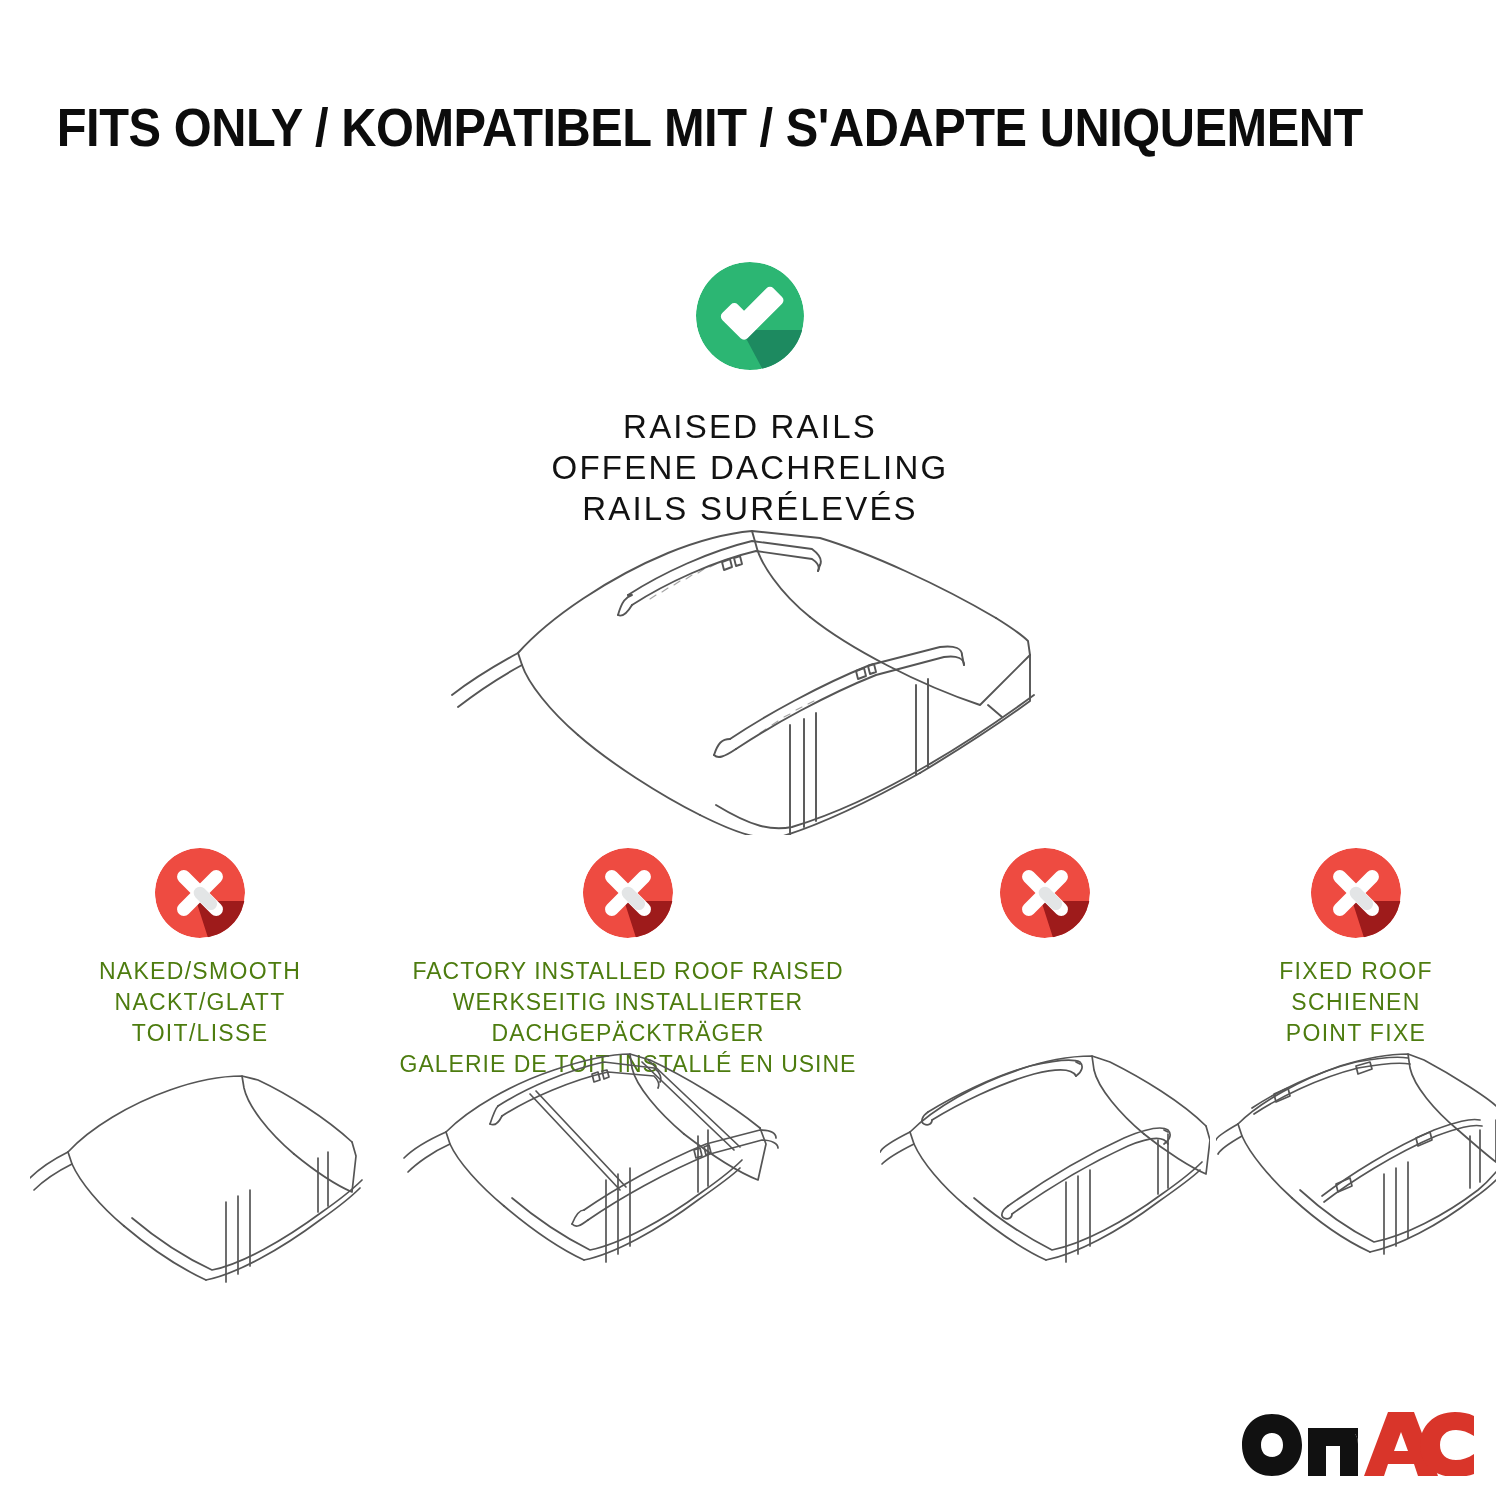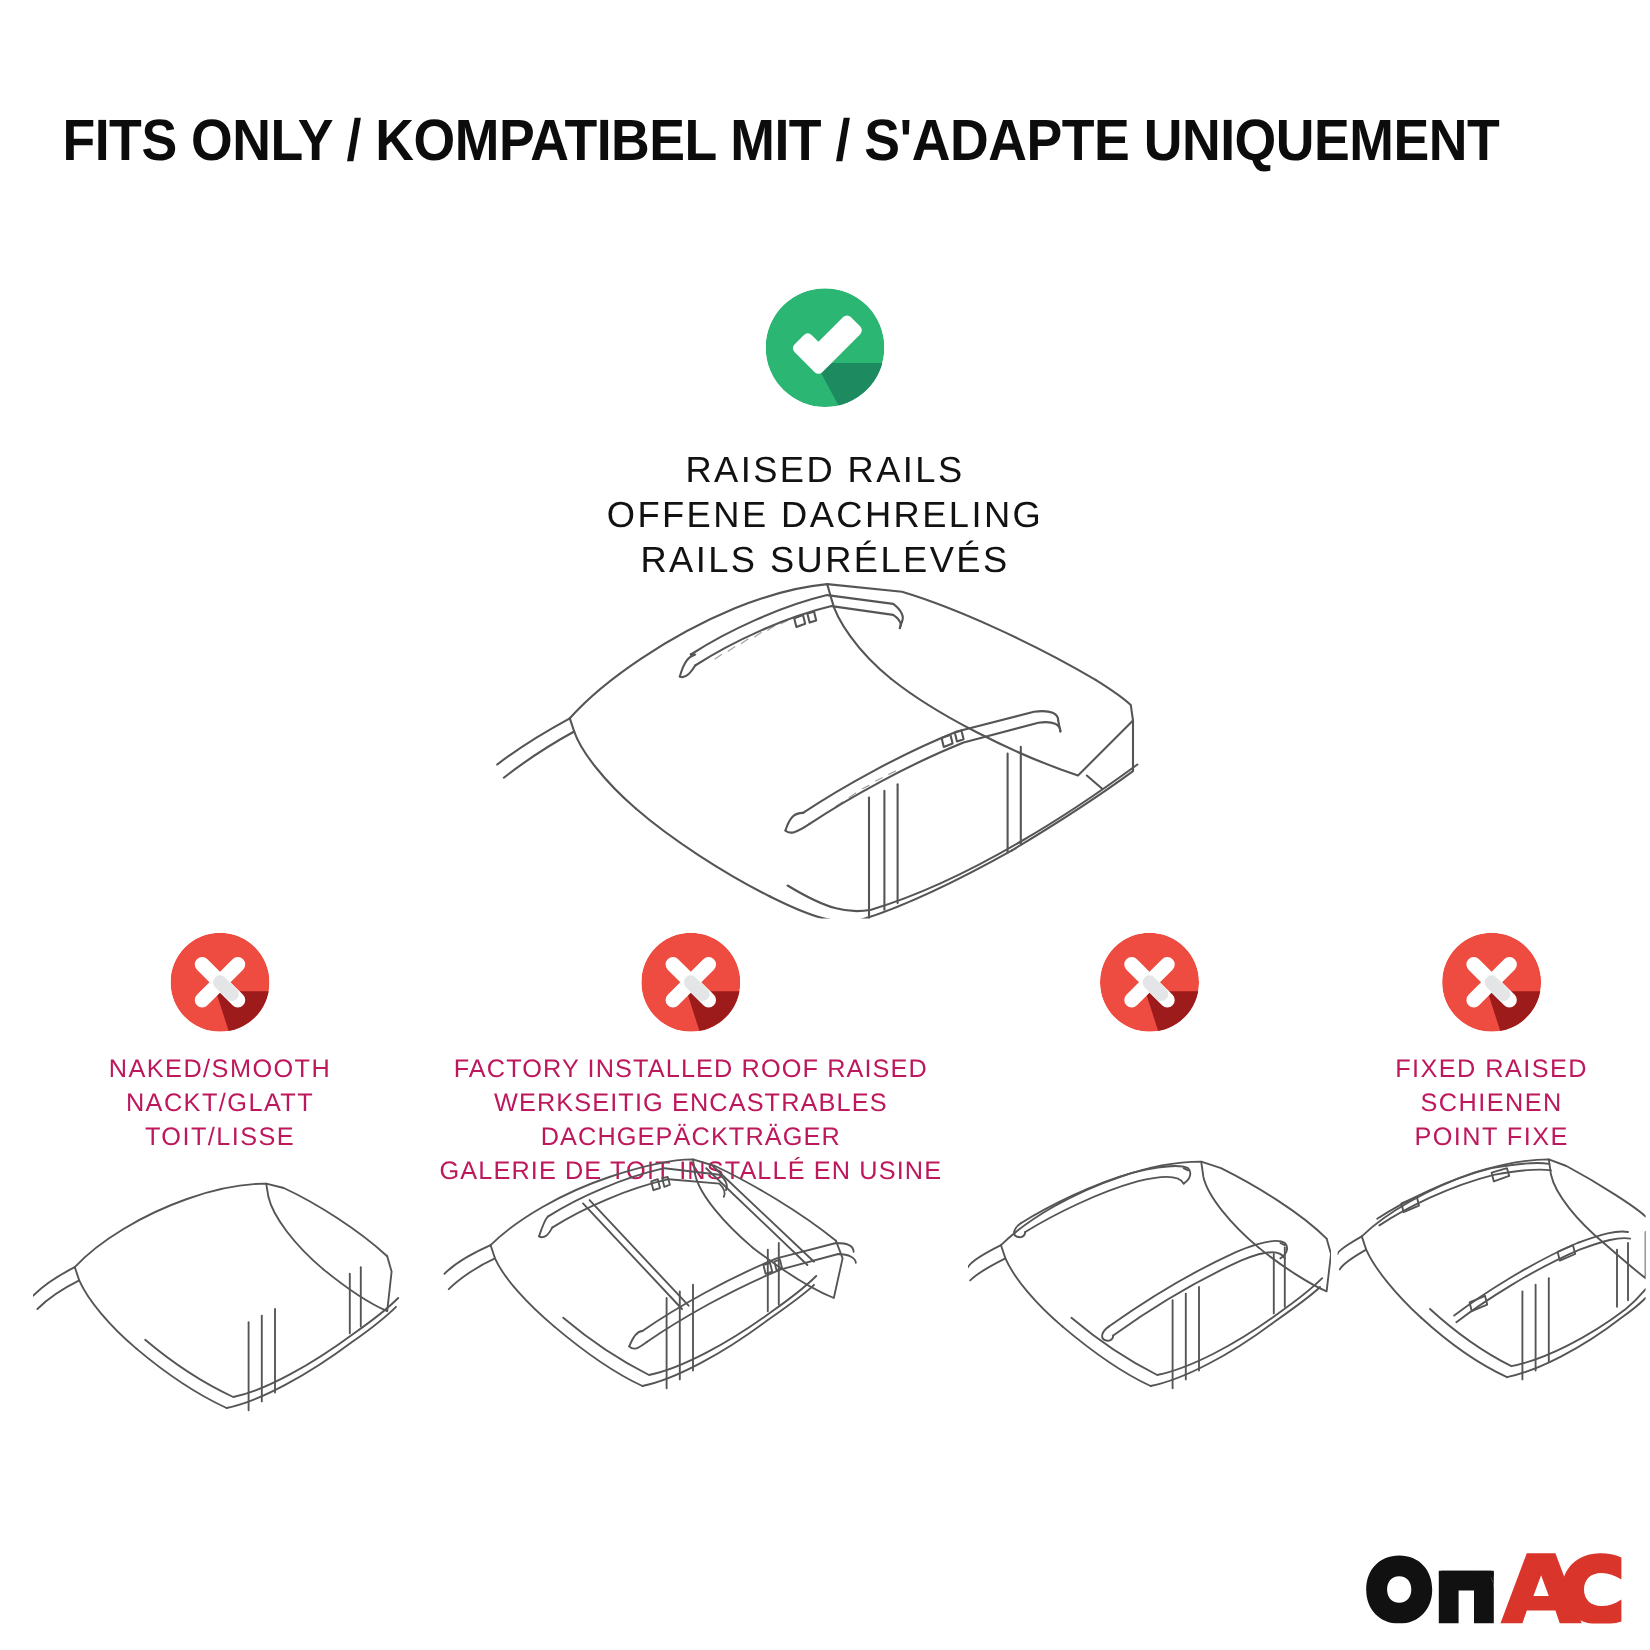--- a/index.html
+++ b/index.html
@@ -95,21 +95,21 @@
     margin:0 auto;
   }
   .col-labels{
     margin-top:18px;
   }
   .col-labels .line{
     font-size:23px;
     line-height:31px;
     letter-spacing:1.3px;
     font-weight:400;
-    color:#be185d;
+    color:#4d7c0f;
     white-space:nowrap;
   }
   .col-1 .col-labels .line{ letter-spacing:1.0px; }
 
   .col-art{
     position:absolute;
     left:0;
     width:100%;
   }
   .col-art svg{width:100%;height:100%;display:block;}
@@ -247,21 +247,21 @@
         <path d="M41 44 L56 59 L100 59 L100 100 L59 100 Z" fill="#9e1b1b"></path>
         <g stroke-linecap="round" stroke-width="15">
           <line x1="32" y1="32" x2="68" y2="68" stroke="#ffffff"></line>
           <line x1="68" y1="32" x2="32" y2="68" stroke="#ffffff"></line>
           <line x1="50" y1="50" x2="62" y2="62" stroke="#e3e5e6" stroke-width="14"></line>
         </g>
       </svg>
     </div>
     <div class="col-labels">
       <div class="line">FACTORY INSTALLED ROOF RAISED</div>
-      <div class="line">WERKSEITIG ENCASTRABLES</div>
+      <div class="line">WERKSEITIG INSTALLIERTER</div>
       <div class="line">DACHGEPÄCKTRÄGER</div>
       <div class="line">GALERIE DE TOIT INSTALLÉ EN USINE</div>
     </div>
     <div class="col-art art-1">
       <svg viewBox="0 0 500 246" xmlns="http://www.w3.org/2000/svg" fill="none" stroke="#555" stroke-width="1.7" stroke-linejoin="round" stroke-linecap="round">
 
         <path d="M68 88 C 92 64 134 40 176 26 C 206 16 232 10 252 10 L 272 16 C 306 32 350 58 382 84"></path>
         <path d="M68 88 L 72 100 C 80 118 102 142 126 162"></path>
         <path d="M252 10 L 254 24 C 258 42 280 68 306 90"></path>
         <path d="M306 90 C 332 110 360 128 380 136 L 388 100 L 382 84"></path>
@@ -348,21 +348,21 @@
         <circle cx="50" cy="50" r="50" fill="#ee4b41"></circle>
         <path d="M41 44 L56 59 L100 59 L100 100 L59 100 Z" fill="#9e1b1b"></path>
         <g stroke-linecap="round" stroke-width="15">
           <line x1="32" y1="32" x2="68" y2="68" stroke="#ffffff"></line>
           <line x1="68" y1="32" x2="32" y2="68" stroke="#ffffff"></line>
           <line x1="50" y1="50" x2="62" y2="62" stroke="#e3e5e6" stroke-width="14"></line>
         </g>
       </svg>
     </div>
     <div class="col-labels">
-      <div class="line">FIXED RAISED</div>
+      <div class="line">FIXED ROOF</div>
       <div class="line">SCHIENEN</div>
       <div class="line">POINT FIXE</div>
     </div>
     <div class="col-art art-3">
       <svg viewBox="0 0 280 246" xmlns="http://www.w3.org/2000/svg" fill="none" stroke="#555" stroke-width="1.7" stroke-linejoin="round" stroke-linecap="round">
         <path d="M22 80 C 44 58 84 36 124 22 C 150 14 174 10 192 10 L 208 16 C 238 32 272 54 280 62"></path>
         <path d="M22 80 L 26 92 C 34 110 54 134 76 154"></path>
         <path d="M192 10 L 194 24 C 198 42 218 66 242 86"></path>
         <path d="M242 86 C 258 100 272 112 280 118 L 280 76"></path>
         <path d="M22 80 C 8 88 0 94 0 96"></path>

